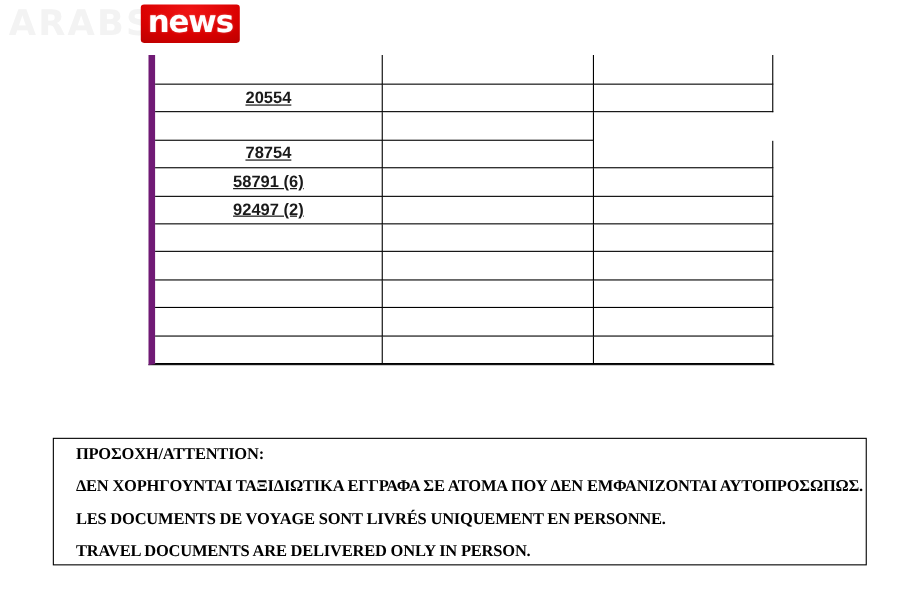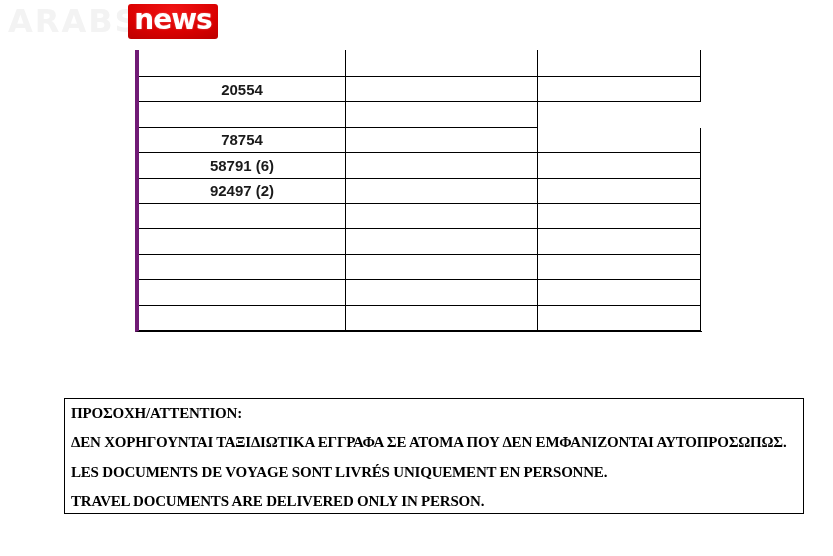--- a/index.html
+++ b/index.html
@@ -51,24 +51,25 @@
     padding-bottom: 3px;
     text-shadow: 0 0 2px rgba(255,255,255,0.35);
   }
 
   
   .doc-table {
     position: absolute;
     left: 135px;
     top: 50px;
     width: 563px;
-    border-left: 4px solid #701a75;
+    border-left: 6px solid #701a75;
     border-bottom: 1px solid #000;
     z-index: 3;
     background: transparent;
+    text-decoration: underline;
   }
   .trow {
     display: grid;
     grid-template-columns: 207px 192px 163px;
     height: 25.4px;
   }
   .trow.first { height: 27px; }
   .tcell {
     border-right: 1px solid #000;
     border-bottom: 1px solid #000;
@@ -84,24 +85,23 @@
 
   
   .notice {
     position: absolute;
     left: 48px;
     top: 398px;
     width: 740px;
     height: 116px;
     box-sizing: border-box;
     border: 1px solid #000;
-    padding: 7px 10px 0 6px;
+    padding: 7px 10px 0 20px;
     background: #ffffff;
     z-index: 3;
-    margin-left: 16px;
   }
   .notice p {
     margin: 0 0 13.5px 0;
     font: 700 15px/1.05 "Liberation Serif", serif;
     letter-spacing: -0.2px;
     color: #000000;
     white-space: nowrap;
   }
 </style>
 </head>

